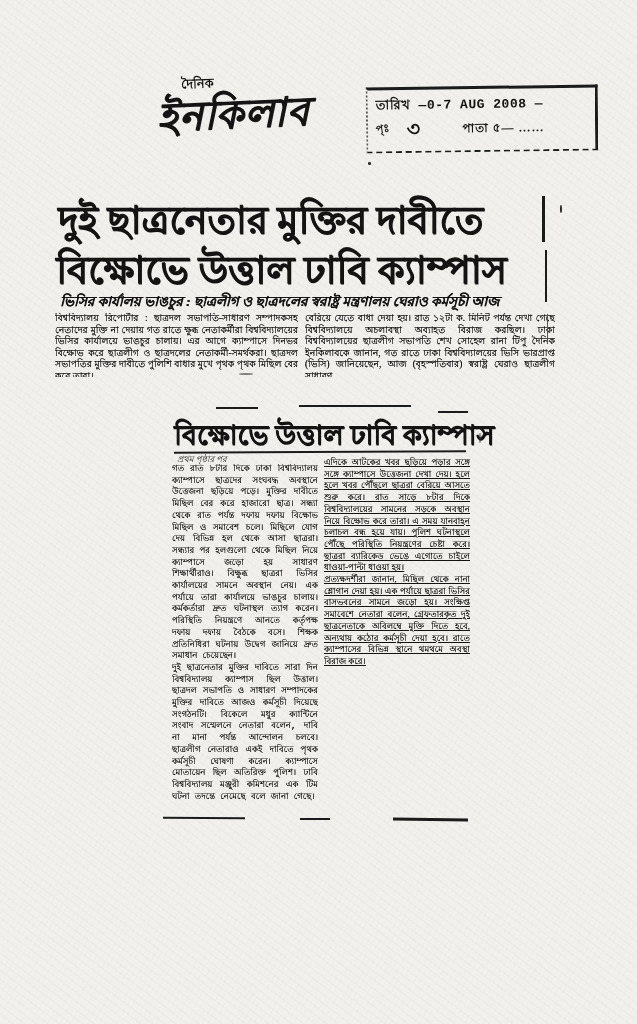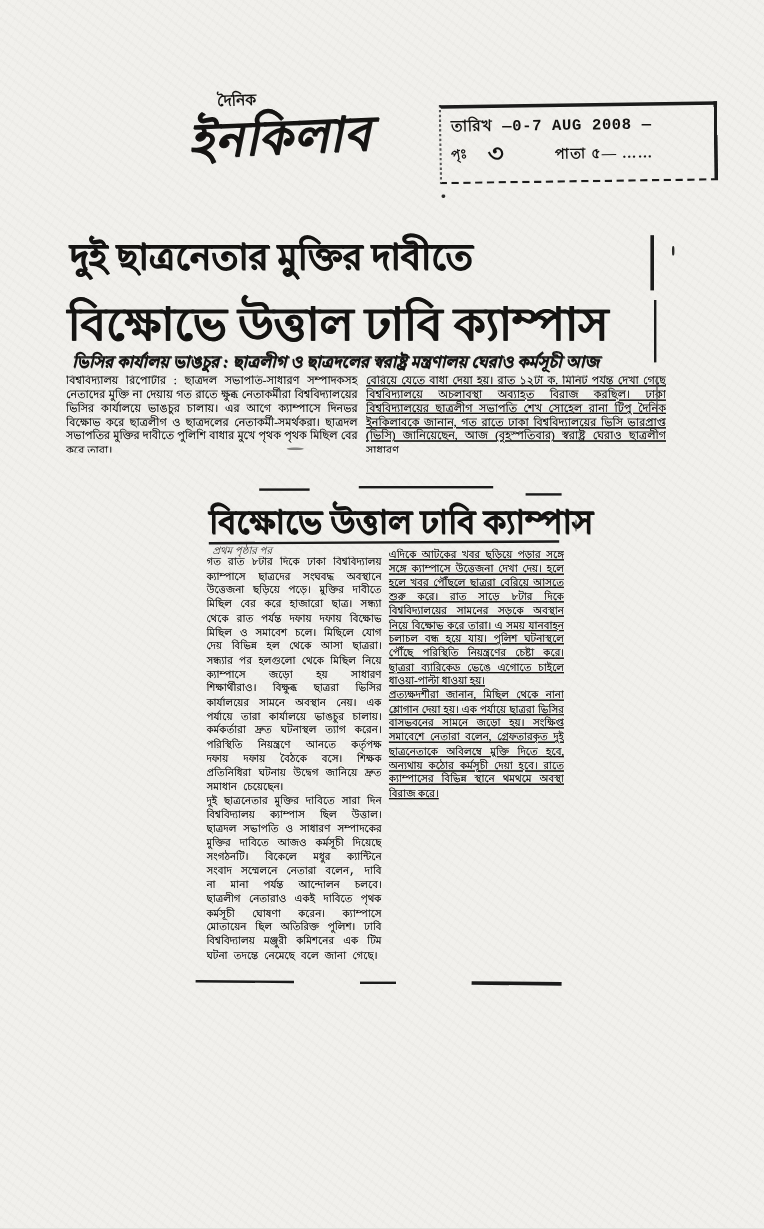--- a/index.html
+++ b/index.html
@@ -29,30 +29,30 @@
     border-bottom:2px dashed #1b1b1b;border-left:2px dotted #555;
     padding:5px 6px 0 8px;transform:rotate(-0.8deg);
   }
   .stamp-line1{font-family:"Liberation Mono", monospace;font-size:13px;font-weight:bold;
     letter-spacing:0.5px;white-space:nowrap;}
   .stamp-line2{display:flex;align-items:flex-start;margin-top:4px;font-size:12px;font-weight:bold;}
   .stamp-scribble{font-size:11px;transform:rotate(-8deg);}
   .stamp-loop{font-size:20px;margin-left:18px;transform:rotate(-18deg);line-height:18px;}
   .stamp-page{margin-left:42px;white-space:nowrap;letter-spacing:1px;}
   
-  .a1-h1{left:58px;top:190px;font-size:30px;font-weight:800;white-space:nowrap;
+  .a1-h1{left:58px;top:190px;font-size:38px;font-weight:800;white-space:nowrap;
     letter-spacing:0px;text-shadow:0.7px 0.7px 0 #111;}
   .a1-h2{left:56px;top:240px;font-size:38px;font-weight:800;white-space:nowrap;
     text-shadow:0.7px 0.7px 0 #111;}
   .a1-sub{left:60px;top:291px;width:495px;font-size:13.5px;font-weight:bold;font-style:italic;
     white-space:nowrap;overflow:hidden;text-shadow:0.4px 0.4px 0 #222;}
   .a1-col{top:313px;height:64px;overflow:hidden;font-size:9.3px;line-height:11.6px;
     text-align:justify;text-shadow:0 0 .4px #333;}
   .a1-col1{left:55px;width:243px;}
-  .a1-col2{left:305px;width:250px;text-decoration:underline;}
+  .a1-col2{left:305px;width:250px;}
   
   .vmark{width:3px;background:#1b1b1b;}
   .hrule{background:#1b1b1b;height:2px;}
   
   .a2-h{left:174px;top:414px;font-size:27px;font-weight:800;white-space:nowrap;
     text-shadow:0.6px 0.6px 0 #111;}
   .a2-underline{left:174px;top:451px;width:292px;height:2px;background:#1b1b1b;transform:rotate(-0.3deg);}
   .a2-byline{left:177px;top:453px;font-size:8.5px;font-weight:normal;font-style:italic;white-space:nowrap;}
   .a2-col{overflow:hidden;font-size:8.6px;line-height:11.7px;text-align:justify;
     text-shadow:0 0 .45px #333;}

